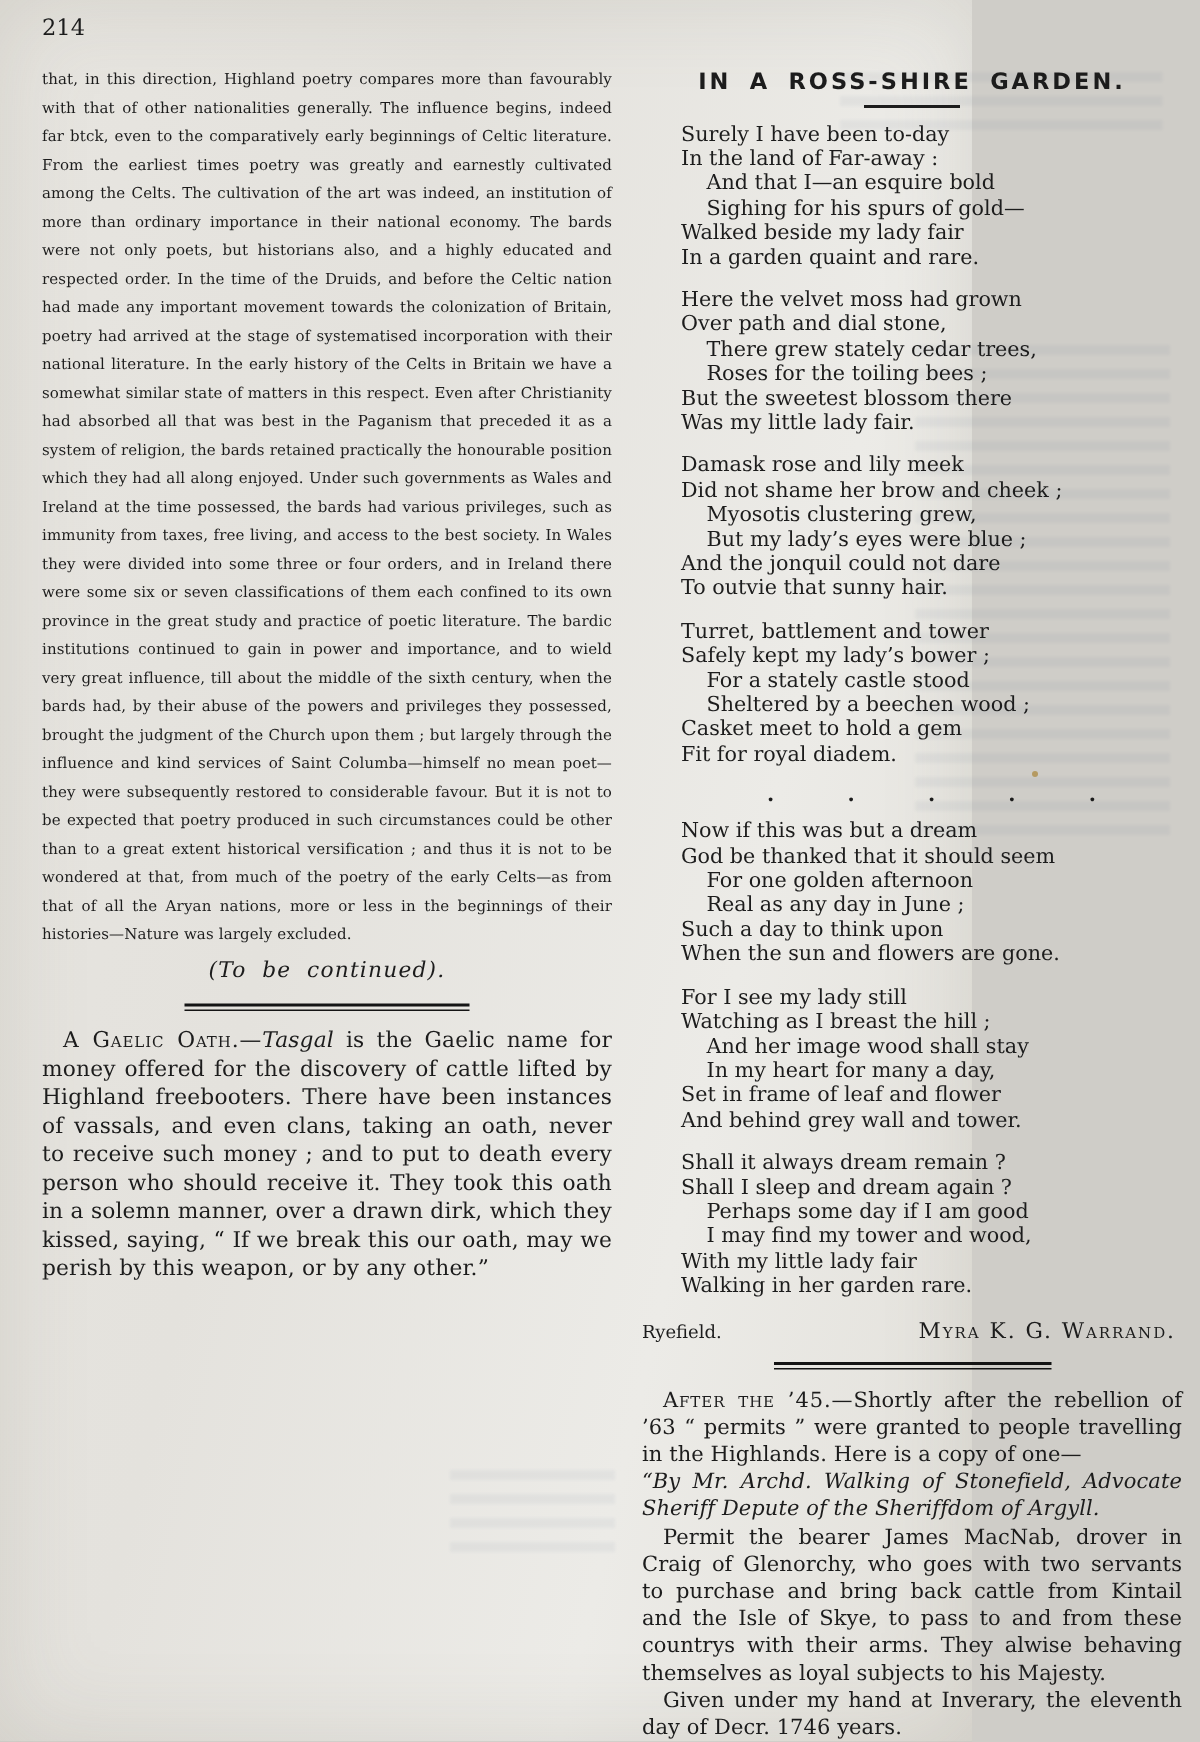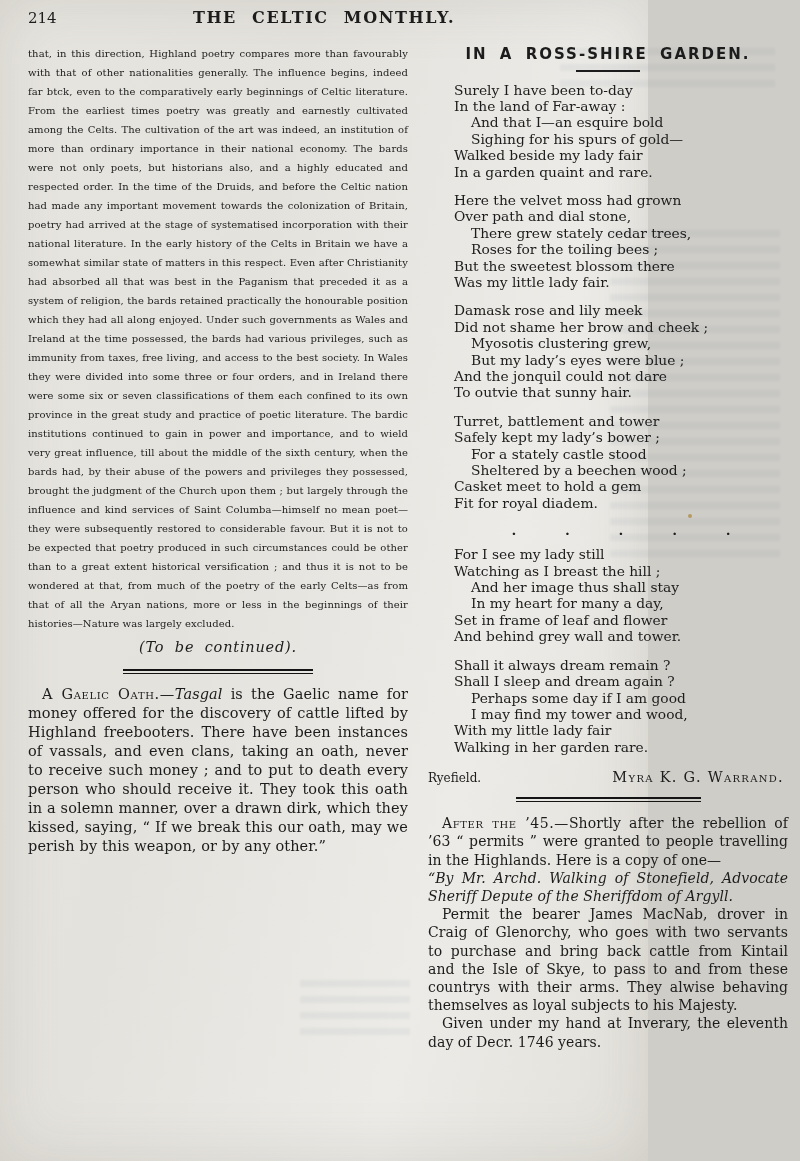--- a/index.html
+++ b/index.html
@@ -55,21 +55,20 @@
 
 <div class="page">
 
   <div class="ghost ghost-a"></div>
   <div class="ghost ghost-b"></div>
   <div class="ghost ghost-c"></div>
   <div class="speck"></div>
 
   <div class="header">
     <span class="page-num">214</span>
-    <div class="journal-title">THE CELTIC MONTHLY.</div>
   </div>
 
   <div class="columns">
 
     <div class="col-left">
       <p class="article">that, in this direction, Highland poetry compares more than favourably with that of other nationalities generally.  The influence begins, indeed far btck, even to the comparatively early beginnings of Celtic literature.  From the earliest times poetry was greatly and earnestly cultivated among the Celts.  The cultivation of the art was indeed, an institution of more than ordinary importance in their national economy.  The bards were not only poets, but historians also, and a highly educated and respected order.  In the time of the Druids, and before the Celtic nation had made any important movement towards the colonization of Britain, poetry had arrived at the stage of systematised incorporation with their national literature.  In the early history of the Celts in Britain we have a somewhat similar state of matters in this respect.  Even after Christianity had absorbed all that was best in the Paganism that preceded it as a system of religion, the bards retained practically the honourable position which they had all along enjoyed.  Under such governments as Wales and Ireland at the time possessed, the bards had various privileges, such as immunity from taxes, free living, and access to the best society.  In Wales they were divided into some three or four orders, and in Ireland there were some six or seven classifications of them each confined to its own province in the great study and practice of poetic literature.  The bardic institutions continued to gain in power and importance, and to wield very great influence, till about the middle of the sixth century, when the bards had, by their abuse of the powers and privileges they possessed, brought the judgment of the Church upon them ; but largely through the influence and kind services of Saint Columba—himself no mean poet—they were subsequently restored to considerable favour.  But it is not to be expected that poetry produced in such circumstances could be other than to a great extent historical versification ; and thus it is not to be wondered at that, from much of the poetry of the early Celts—as from that of all the Aryan nations, more or less in the beginnings of their histories—Nature was largely excluded.</p>
       <p class="tbc">(To be continued).</p>
       <div class="rule-double"></div>
       <p class="oath">
         <span class="sc">A Gaelic Oath.—</span><span class="it">Tasgal</span><span> is the Gaelic name for money offered for the discovery of cattle lifted by Highland freebooters.  There have been instances of vassals, and even clans, taking an oath, never to receive such money ; and to put to death every person who should receive it.  They took this oath in a solemn manner, over a drawn dirk, which they kissed, saying, “ If we break this our oath, may we perish by this weapon, or by any other.”</span>
@@ -110,23 +109,31 @@
           <div class="pline">Safely kept my lady’s bower ;</div>
           <div class="pline ind">For a stately castle stood</div>
           <div class="pline ind">Sheltered by a beechen wood ;</div>
           <div class="pline">Casket meet to hold a gem</div>
           <div class="pline">Fit for royal diadem.</div>
         </div>
 
         <div class="dots">. . . . .</div>
 
         <div class="stanza">
+          <div class="pline">Now if this was but a dream</div>
+          <div class="pline">God be thanked that it should seem</div>
+          <div class="pline ind">For one golden afternoon</div>
+          <div class="pline ind">Real as any day in June ;</div>
+          <div class="pline">Such a day to think upon</div>
+          <div class="pline">When the sun and flowers are gone.</div>
+        </div>
+        <div class="stanza">
           <div class="pline">For I see my lady still</div>
           <div class="pline">Watching as I breast the hill ;</div>
-          <div class="pline ind">And her image thus shall stay</div>
+          <div class="pline ind">And her image wood shall stay</div>
           <div class="pline ind">In my heart for many a day,</div>
           <div class="pline">Set in frame of leaf and flower</div>
           <div class="pline">And behind grey wall and tower.</div>
         </div>
         <div class="stanza">
           <div class="pline">Shall it always dream remain ?</div>
           <div class="pline">Shall I sleep and dream again ?</div>
           <div class="pline ind">Perhaps some day if I am good</div>
           <div class="pline ind">I may find my tower and wood,</div>
           <div class="pline">With my little lady fair</div>

